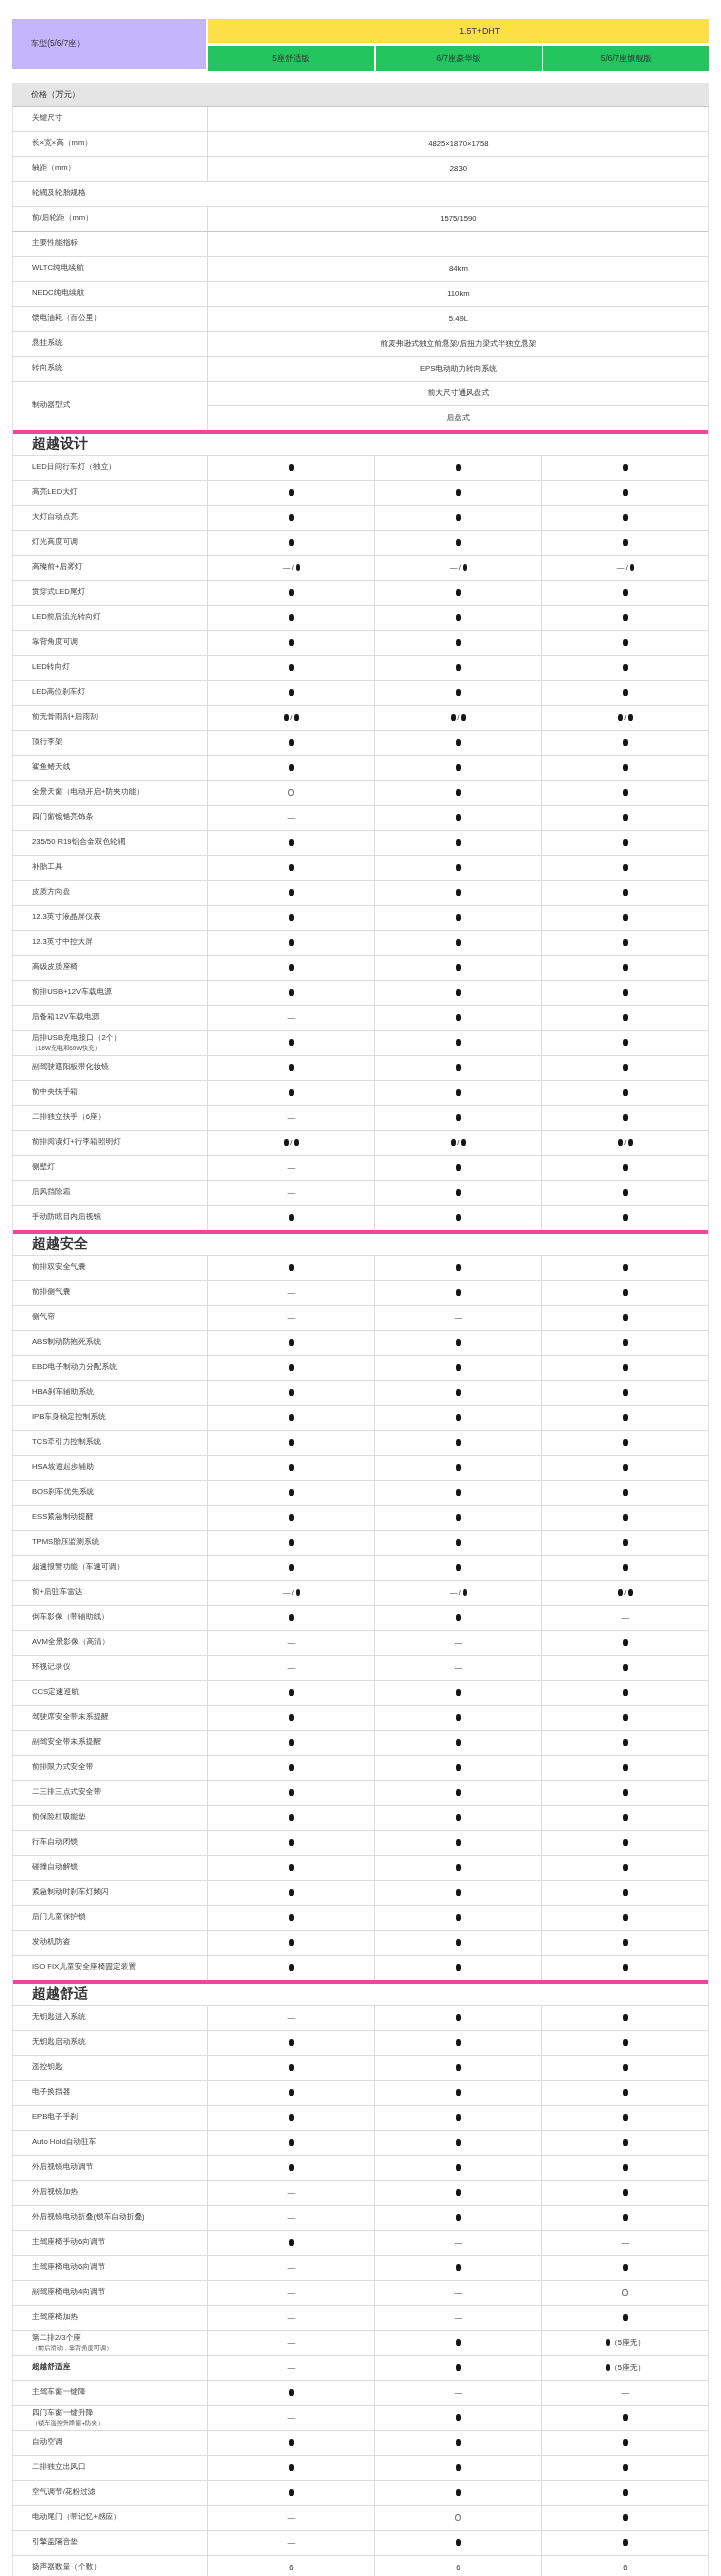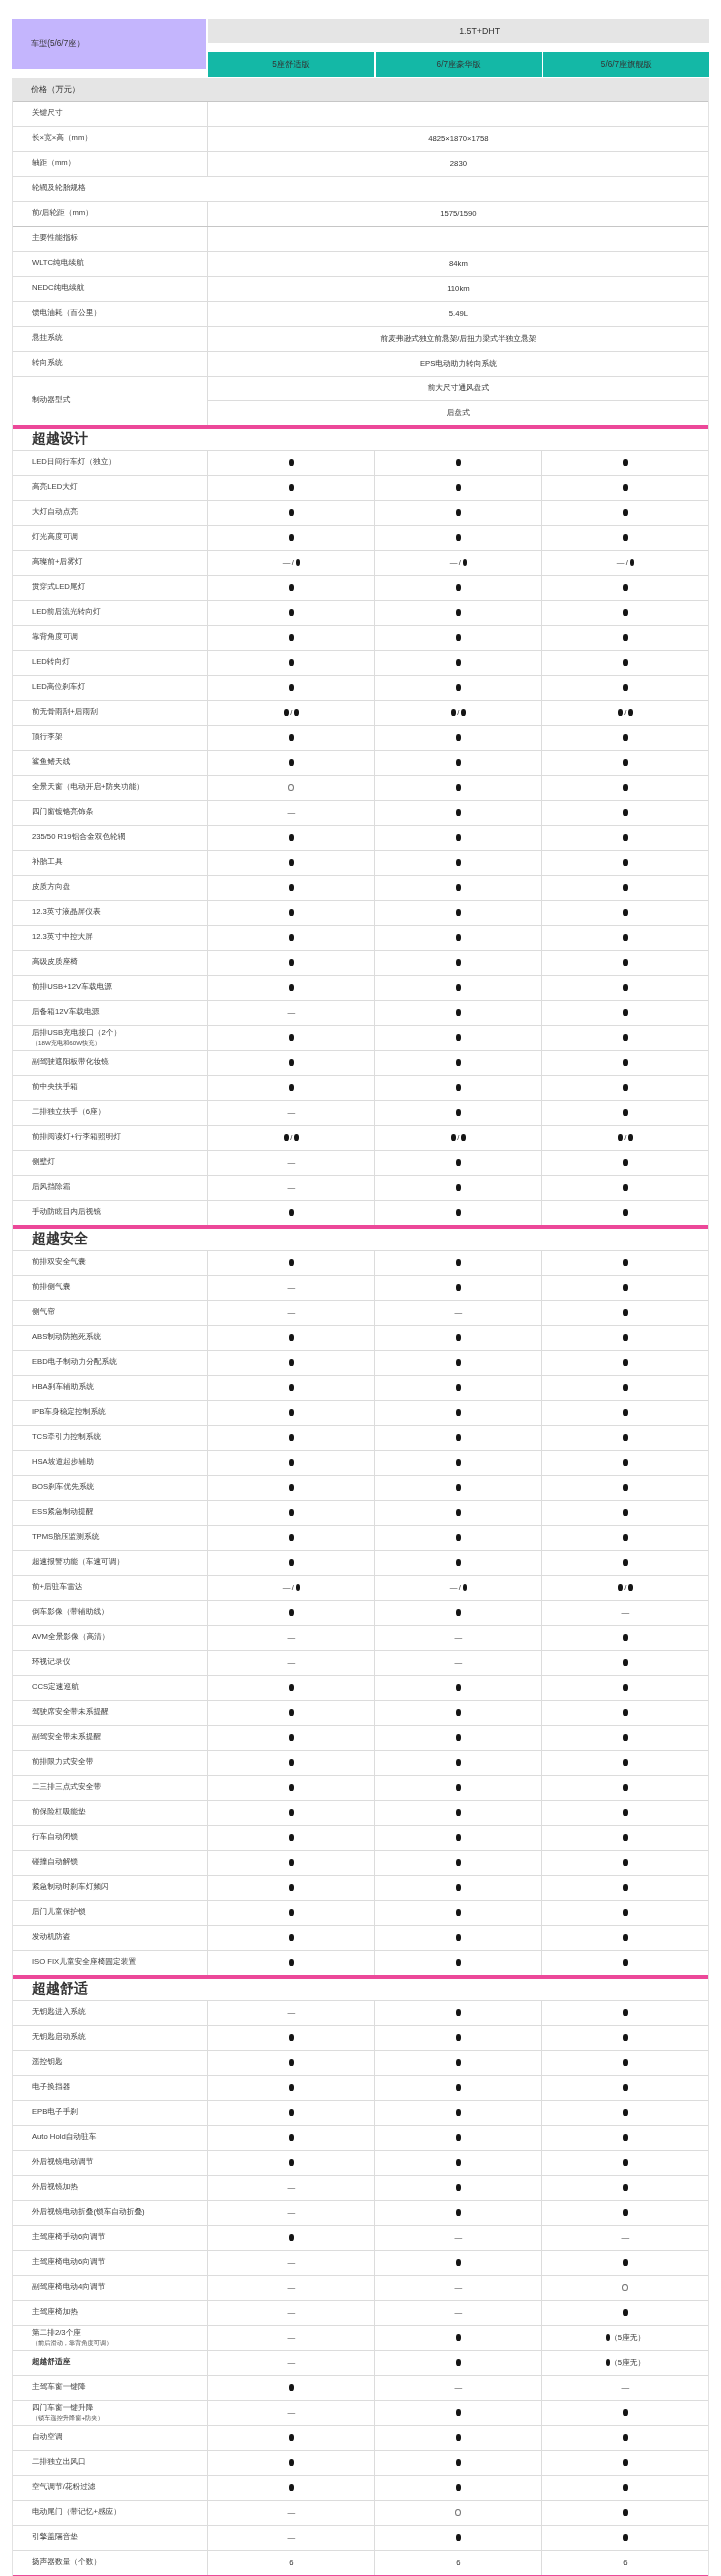--- a/index.html
+++ b/index.html
@@ -5,28 +5,28 @@
   html,body{margin:0;padding:0;background:#ffffff;}
   body{font-family:"Liberation Sans","DejaVu Sans",sans-serif;color:#3d3d3d;}
   #stage{position:relative;width:721px;height:3269px;background:#fff;overflow:hidden;}
   #sheet{position:absolute;left:12.4px;top:18.5px;width:697px;}
 
   
   .hdr{display:flex;width:100%;}
   .hdr-model{width:194px;height:50px;background:#c4b5fd;display:flex;align-items:center;
              padding-left:18.5px;box-sizing:border-box;font-size:8.2px;color:#333;}
   .hdr-right{flex:1;margin-left:1.5px;display:flex;flex-direction:column;}
-  .hdr-power{height:24px;background:#e5e5e5;display:flex;align-items:center;justify-content:center;
-             font-size:8.8px;color:#333;margin-bottom:9px;padding-left:42px;}
+  .hdr-power{height:24px;background:#fde047;display:flex;align-items:center;justify-content:center;
+             font-size:8.8px;color:#333;margin-bottom:3px;padding-left:42px;}
   .hdr-trims{height:25px;display:flex;}
-  .hdr-trim{flex:1;background:#14b8a6;display:flex;align-items:center;justify-content:center;
+  .hdr-trim{flex:1;background:#22c55e;display:flex;align-items:center;justify-content:center;
             font-size:8.2px;color:#333;}
   .hdr-trim + .hdr-trim{margin-left:1.5px;}
 
-  .price-band{margin-top:1px;height:23px;background:#e5e5e5;display:flex;align-items:center;
+  .price-band{margin-top:12px;height:23px;background:#e5e5e5;display:flex;align-items:center;
               padding-left:18.5px;box-sizing:border-box;font-size:8.2px;color:#333;}
 
   
   #tbl{border-left:0.5px solid #e2e2e2;border-right:0.5px solid #e2e2e2;border-bottom:0.5px solid #cfcfcf;box-sizing:border-box;}
   .row{display:flex;height:25px;border-top:0.5px solid #dcdcdc;box-sizing:border-box;align-items:stretch;}
   .row.section-top{border-top:1px solid #c6c6c6;}
   .cell-label{width:194px;box-sizing:border-box;display:flex;flex-direction:column;justify-content:center;
               padding-left:18.5px;font-size:7.7px;line-height:1.15;}
   .cell-label .sub{font-size:6.2px;color:#4a4a4a;margin-top:1px;}
   .cell-val{flex:1;box-sizing:border-box;border-left:0.5px solid #dcdcdc;display:flex;align-items:center;

